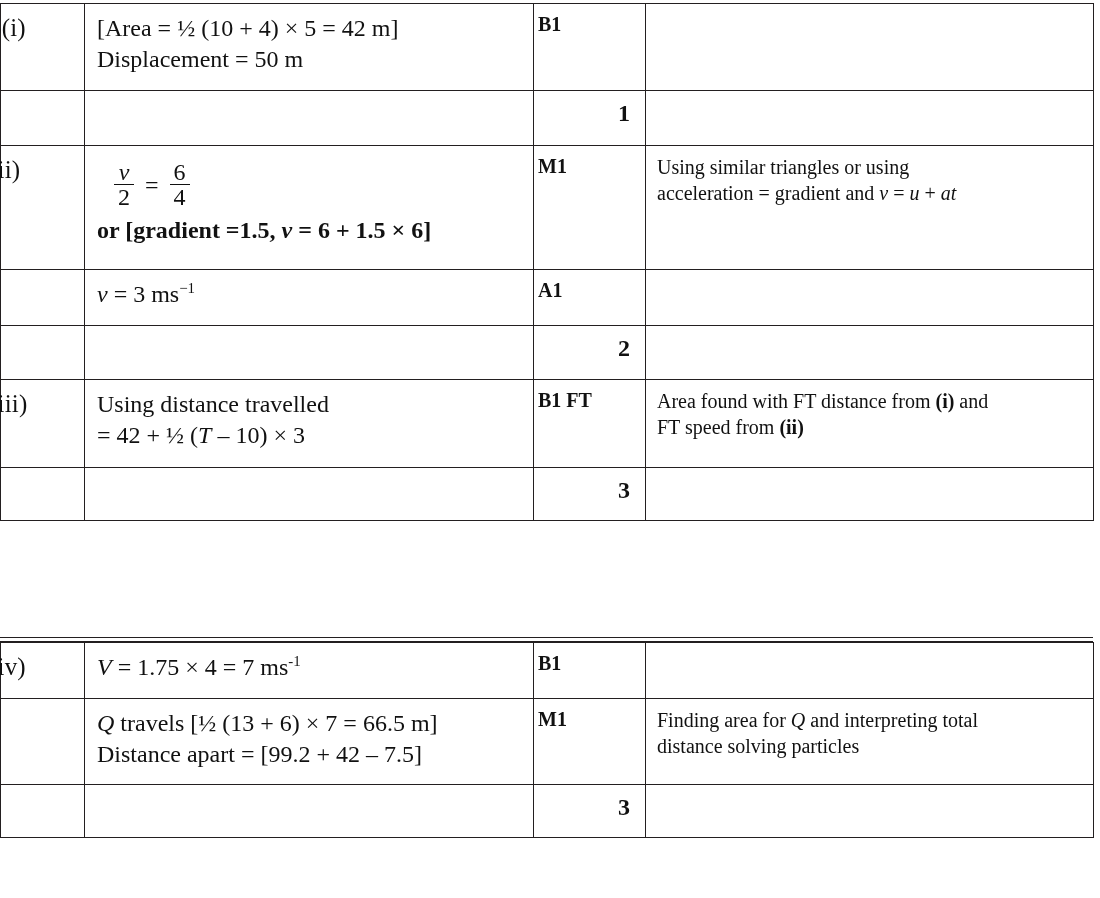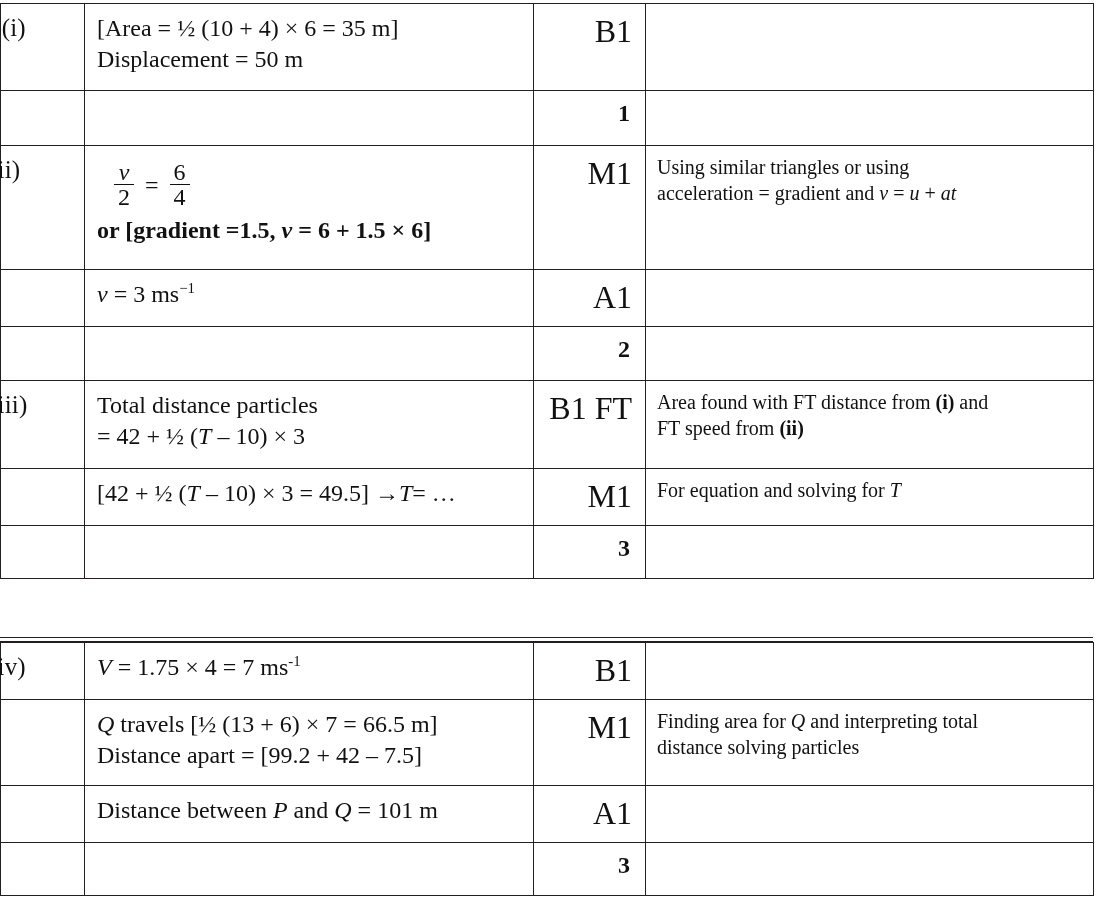--- a/index.html
+++ b/index.html
@@ -52,23 +52,23 @@
     white-space: nowrap;
     letter-spacing: .2px;
   }
   .work {
     font-size: 24px;
     line-height: 1.30;
     padding: 9px 10px 10px 12px;
     white-space: nowrap;
   }
   .marks {
-    font-size: 32px;
-    font-weight: normal;
-    text-align: right;
+    font-size: 20px;
+    font-weight: bold;
+    text-align: left;
     padding: 9px 13px 10px 4px;
     white-space: nowrap;
   }
   .comment {
     font-size: 20px;
     line-height: 1.28;
     padding: 9px 8px 10px 11px;
   }
   .total {
     font-size: 24px;
@@ -120,21 +120,21 @@
         <col class="c-c">
       </colgroup>
     <tbody>
 
       <tr style="height:87px;">
         <td>
           <div class="qlabel">5(i)</div>
         </td>
         <td>
           <div class="work">
-            <div>[Area = ½ (10 + 4) × 6 = 35 m]</div>
+            <div>[Area = ½ (10 + 4) × 5 = 42 m]</div>
             <div>Displacement = 50 m</div>
           </div>
         </td>
         <td>
           <div class="marks">B1</div>
         </td>
         <td>
           <div class="comment"></div>
         </td>
       </tr>
@@ -200,51 +200,35 @@
         </td>
         <td></td>
       </tr>
 
       <tr style="height:88px;">
         <td>
           <div class="qlabel">(iii)</div>
         </td>
         <td>
           <div class="work">
-            <div>Total distance particles</div>
+            <div>Using distance travelled</div>
             <div>= 42 + ½ (<i>T</i> – 10) × 3</div>
           </div>
         </td>
         <td>
           <div class="marks">B1 FT</div>
         </td>
         <td>
           <div class="comment">
             <div>Area found with FT distance from <b>(i)</b> and</div>
             <div>FT speed from <b>(ii)</b></div>
           </div>
         </td>
       </tr>
 
-      <tr style="height:57px;">
-        <td></td>
-        <td>
-          <div class="work">
-            <span>[42 + ½ (<i>T</i> – 10) × 3 = 49.5] →<i>T</i>= …</span>
-          </div>
-        </td>
-        <td>
-          <div class="marks">M1</div>
-        </td>
-        <td>
-          <div class="comment">
-            <span>For equation and solving for <i>T</i></span>
-          </div>
-        </td>
-      </tr>
 
 
       <tr style="height:53px;">
         <td></td>
         <td></td>
         <td>
           <div class="total">3</div>
         </td>
         <td></td>
       </tr>
@@ -290,32 +274,20 @@
           <div class="marks">M1</div>
         </td>
         <td>
           <div class="comment">
             <div>Finding area for <i>Q</i> and interpreting total</div>
             <div>distance solving particles</div>
           </div>
         </td>
       </tr>
 
-      <tr style="height:57px;">
-        <td></td>
-        <td>
-          <div class="work">
-            <span>Distance between <i>P</i> and <i>Q</i> = 101 m</span>
-          </div>
-        </td>
-        <td>
-          <div class="marks">A1</div>
-        </td>
-        <td></td>
-      </tr>
 
       <tr style="height:53px;">
         <td></td>
         <td></td>
         <td>
           <div class="total">3</div>
         </td>
         <td></td>
       </tr>
 

